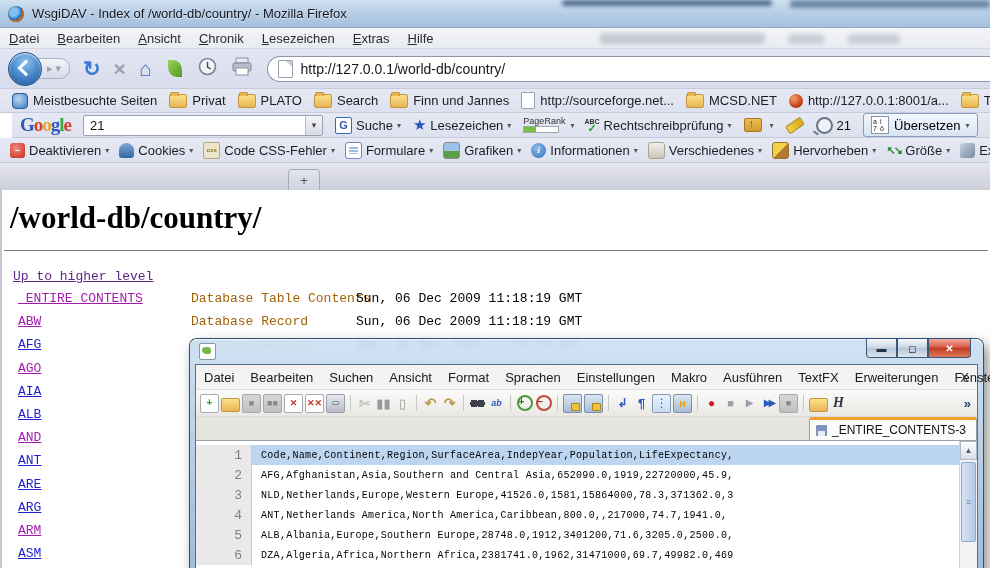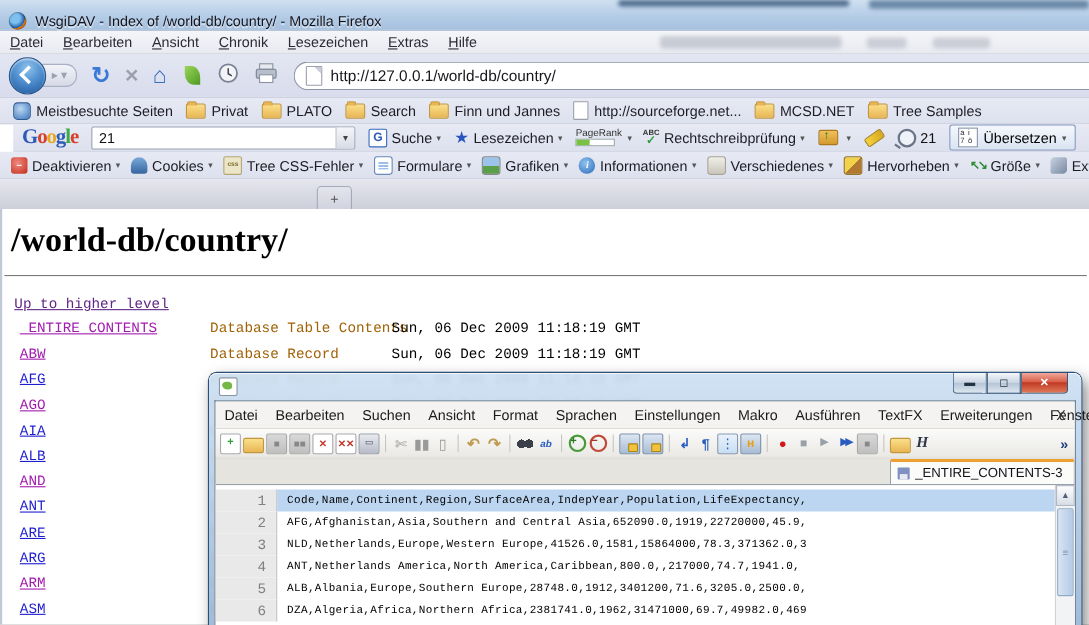--- a/index.html
+++ b/index.html
@@ -2,21 +2,21 @@
 <html><head>
 <meta charset="utf-8">
 <style>
   html,body{margin:0;padding:0;background:#666;}
   .screen{position:relative;width:990px;height:568px;overflow:hidden;
     font-family:"Liberation Sans",sans-serif;background:#fff;}
 
   
   .titlebar{position:absolute;left:0;top:0;width:990px;height:27px;
     background:linear-gradient(180deg,#cfe0f0 0%,#b4cce6 55%,#a5c0de 100%);
-    border-bottom:1px solid #8fa8c4;display:flex;align-items:flex-end;}
+    border-bottom:1px solid #8fa8c4;display:flex;align-items:center;}
   .fx-logo{width:16px;height:16px;margin:0 8px 0 8px;border-radius:50%;
     background:radial-gradient(circle at 35% 35%,#7ec0f0 0 30%,#1c5fa8 60%,#e07b1f 61%,#b5490c 100%);
     box-shadow:inset 0 0 2px rgba(0,0,0,.5);}
   .titletext{font-size:13px;color:#14141c;text-shadow:0 1px 1px rgba(255,255,255,.7);}
   .artifact{position:absolute;filter:blur(2px);border-radius:3px;}
 
   .menubar{position:absolute;left:0;top:28px;width:990px;height:20px;
     background:linear-gradient(180deg,#f4f5f8,#e9ebf2);display:flex;align-items:center;
     border-bottom:1px solid #d4d7e2;}
   .menubar .mi{display:inline-block;font-size:13px;color:#2b2b33;padding:2px 9px;cursor:default;}
@@ -289,20 +289,24 @@
       </span>
     <span class="bmitem">
         <span class="ic-page"></span>
         <span>http://sourceforge.net...</span>
       </span>
     <span class="bmitem">
         <span class="ic-folder"></span>
         <span>MCSD.NET</span>
       </span>
     <span class="bmitem">
+        <span class="ic-ffdot"></span>
+        <span>http://127.0.0.1:8001/a...</span>
+      </span>
+    <span class="bmitem">
         <span class="ic-folder"></span>
         <span>Tree Samples</span>
       </span>
   </div>
 
   <div class="gbar">
     <span class="glogo"><span style="color:#2f5bb7">G</span><span style="color:#d7402b">o</span><span style="color:#eaa821">o</span><span style="color:#2f5bb7">g</span><span style="color:#3bab48">l</span><span style="color:#d7402b">e</span></span>
     <div class="gcombo">
       <span class="val">21</span>
       <span class="dd">▾</span>
@@ -355,21 +359,21 @@
         <span>Deaktivieren</span>
         <span class="caret">▾</span>
       </span>
     <span class="devitem">
         <span class="d-ic d-person"></span>
         <span>Cookies</span>
         <span class="caret">▾</span>
       </span>
     <span class="devitem">
         <span class="d-ic d-css">css</span>
-        <span>Tree CSS-Fehler</span>
+        <span>Code CSS-Fehler</span>
         <span class="caret">▾</span>
       </span>
     <span class="devitem">
         <span class="d-ic d-form">
           <i></i>
         </span>
         <span>Formulare</span>
         <span class="caret">▾</span>
       </span>
     <span class="devitem">

